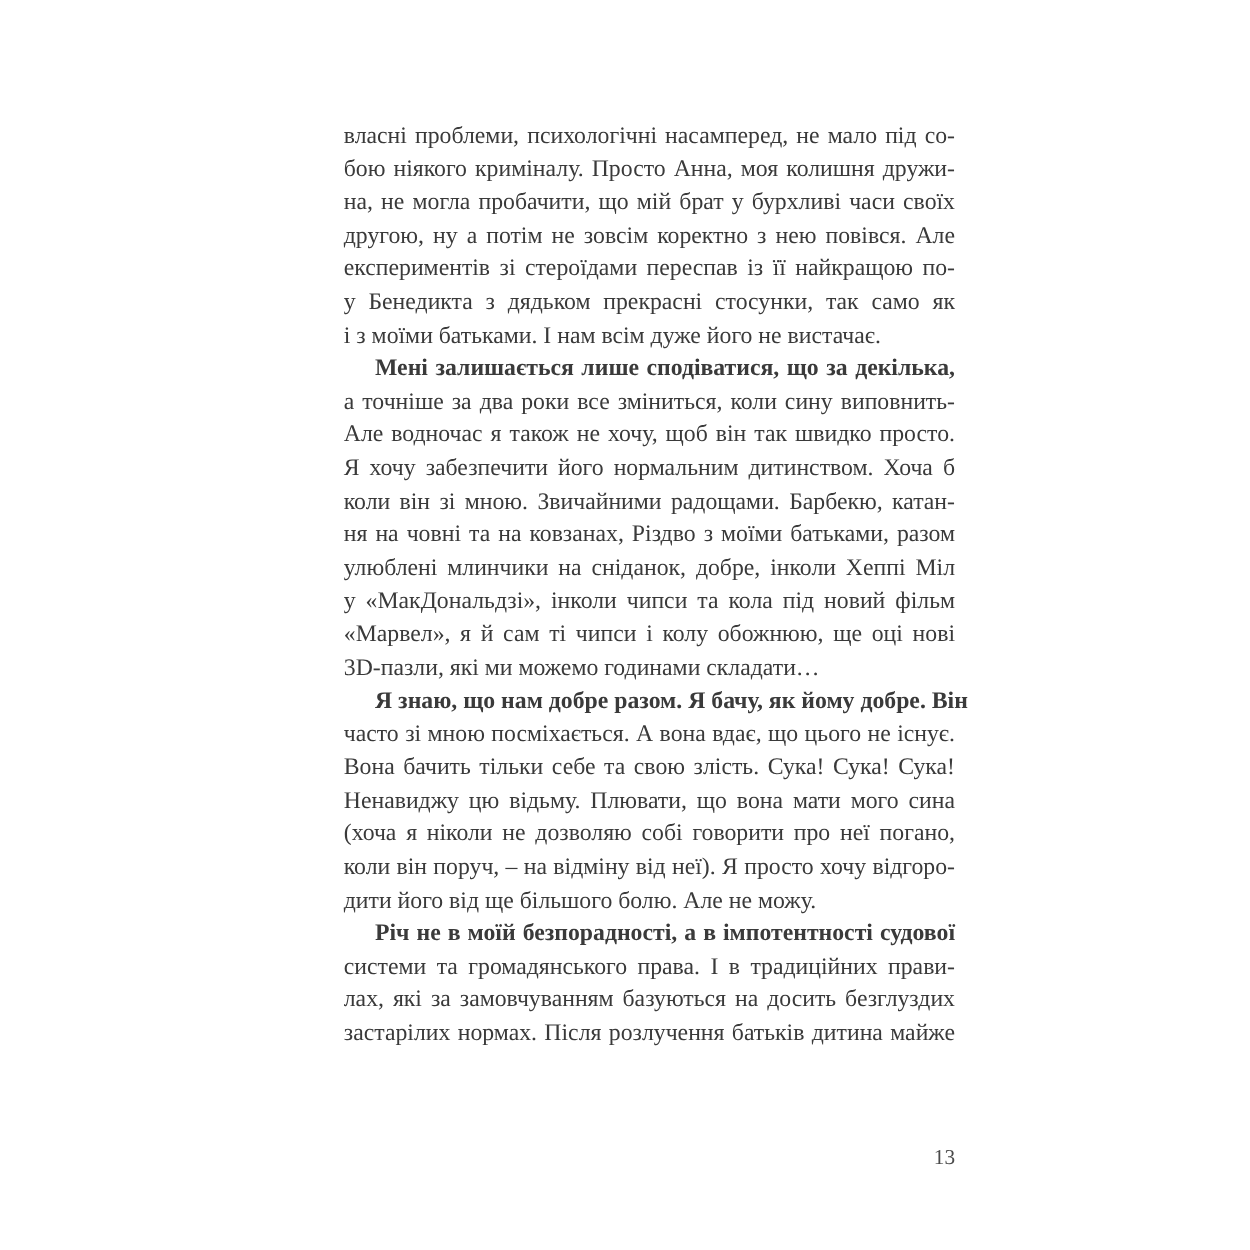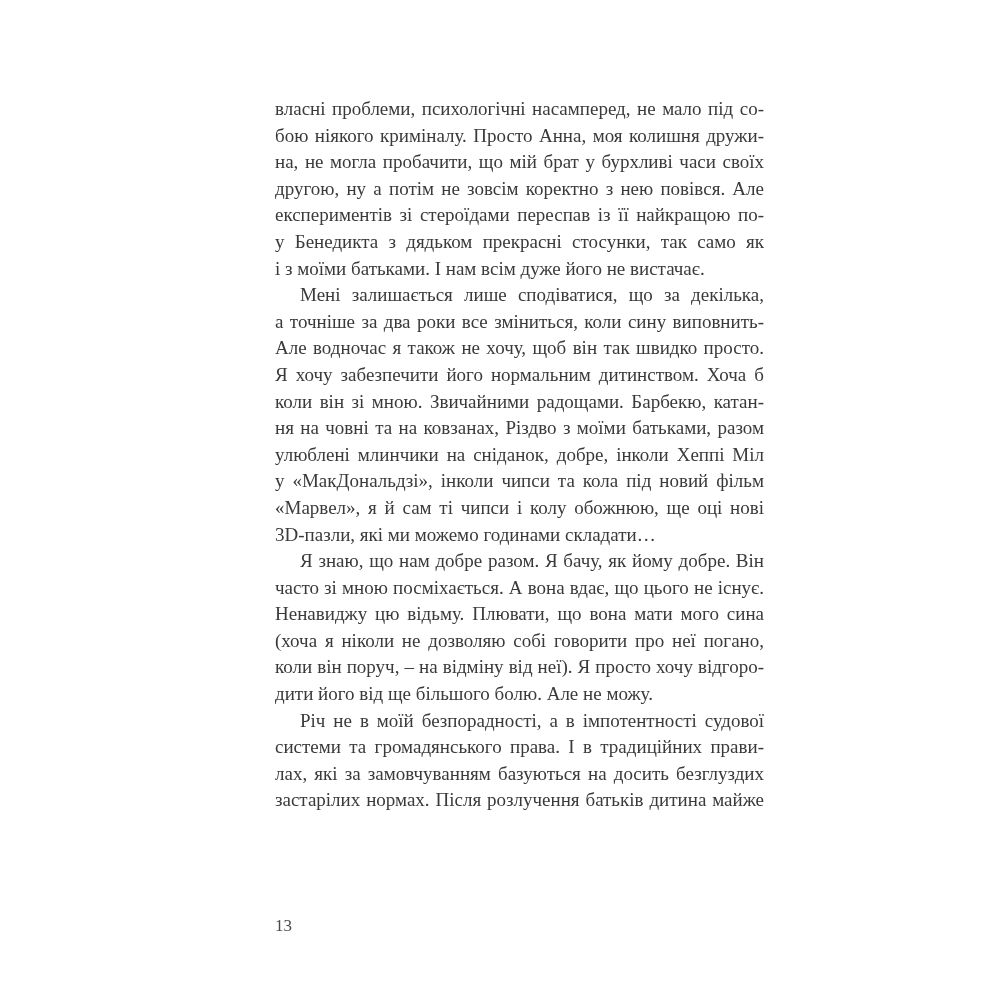--- a/index.html
+++ b/index.html
@@ -29,31 +29,32 @@
   .line {
     height: 26.6px;
     line-height: 26.6px;
     text-align: justify;
     text-align-last: justify;
     white-space: nowrap;
     overflow: visible;
   }
   .line.indent {
     padding-left: 25px;
+    font-weight: bold;
   }
   .line.last {
     text-align: center;
     text-align-last: left;
   }
   .page-number {
     position: absolute;
     left: 275px;
     top: 916px;
     width: 489px;
-    text-align: left;
+    text-align: right;
     font-size: 17px;
     color: #4a4a4a;
     font-family: "Liberation Serif", "DejaVu Serif", serif;
   }
 </style>
 </head>
 <body>
 
 <div class="book-page">
   <div class="page-text">
@@ -74,20 +75,21 @@
         <div class="line">коли він зі мною. Звичайними радощами. Барбекю, катан-</div>
         <div class="line">ня на човні та на ковзанах, Різдво з моїми батьками, разом</div>
         <div class="line">улюблені млинчики на сніданок, добре, інколи Хеппі Міл</div>
         <div class="line">у «МакДональдзі», інколи чипси та кола під новий фільм</div>
         <div class="line">«Марвел», я й сам ті чипси і колу обожнюю, ще оці нові</div>
         <div class="line last">3D-пазли, які ми можемо годинами складати…</div>
       </div>
       <div class="paragraph">
         <div class="line indent">Я знаю, що нам добре разом. Я бачу, як йому добре. Він</div>
         <div class="line">часто зі мною посміхається. А вона вдає, що цього не існує.</div>
+        <div class="line">Вона бачить тільки себе та свою злість. Сука! Сука! Сука!</div>
         <div class="line">Ненавиджу цю відьму. Плювати, що вона мати мого сина</div>
         <div class="line">(хоча я ніколи не дозволяю собі говорити про неї погано,</div>
         <div class="line">коли він поруч, – на відміну від неї). Я просто хочу відгоро-</div>
         <div class="line last">дити його від ще більшого болю. Але не можу.</div>
       </div>
       <div class="paragraph">
         <div class="line indent">Річ не в моїй безпорадності, а в імпотентності судової</div>
         <div class="line">системи та громадянського права. І в традиційних прави-</div>
         <div class="line">лах, які за замовчуванням базуються на досить безглуздих</div>
         <div class="line">застарілих нормах. Після розлучення батьків дитина майже</div>

